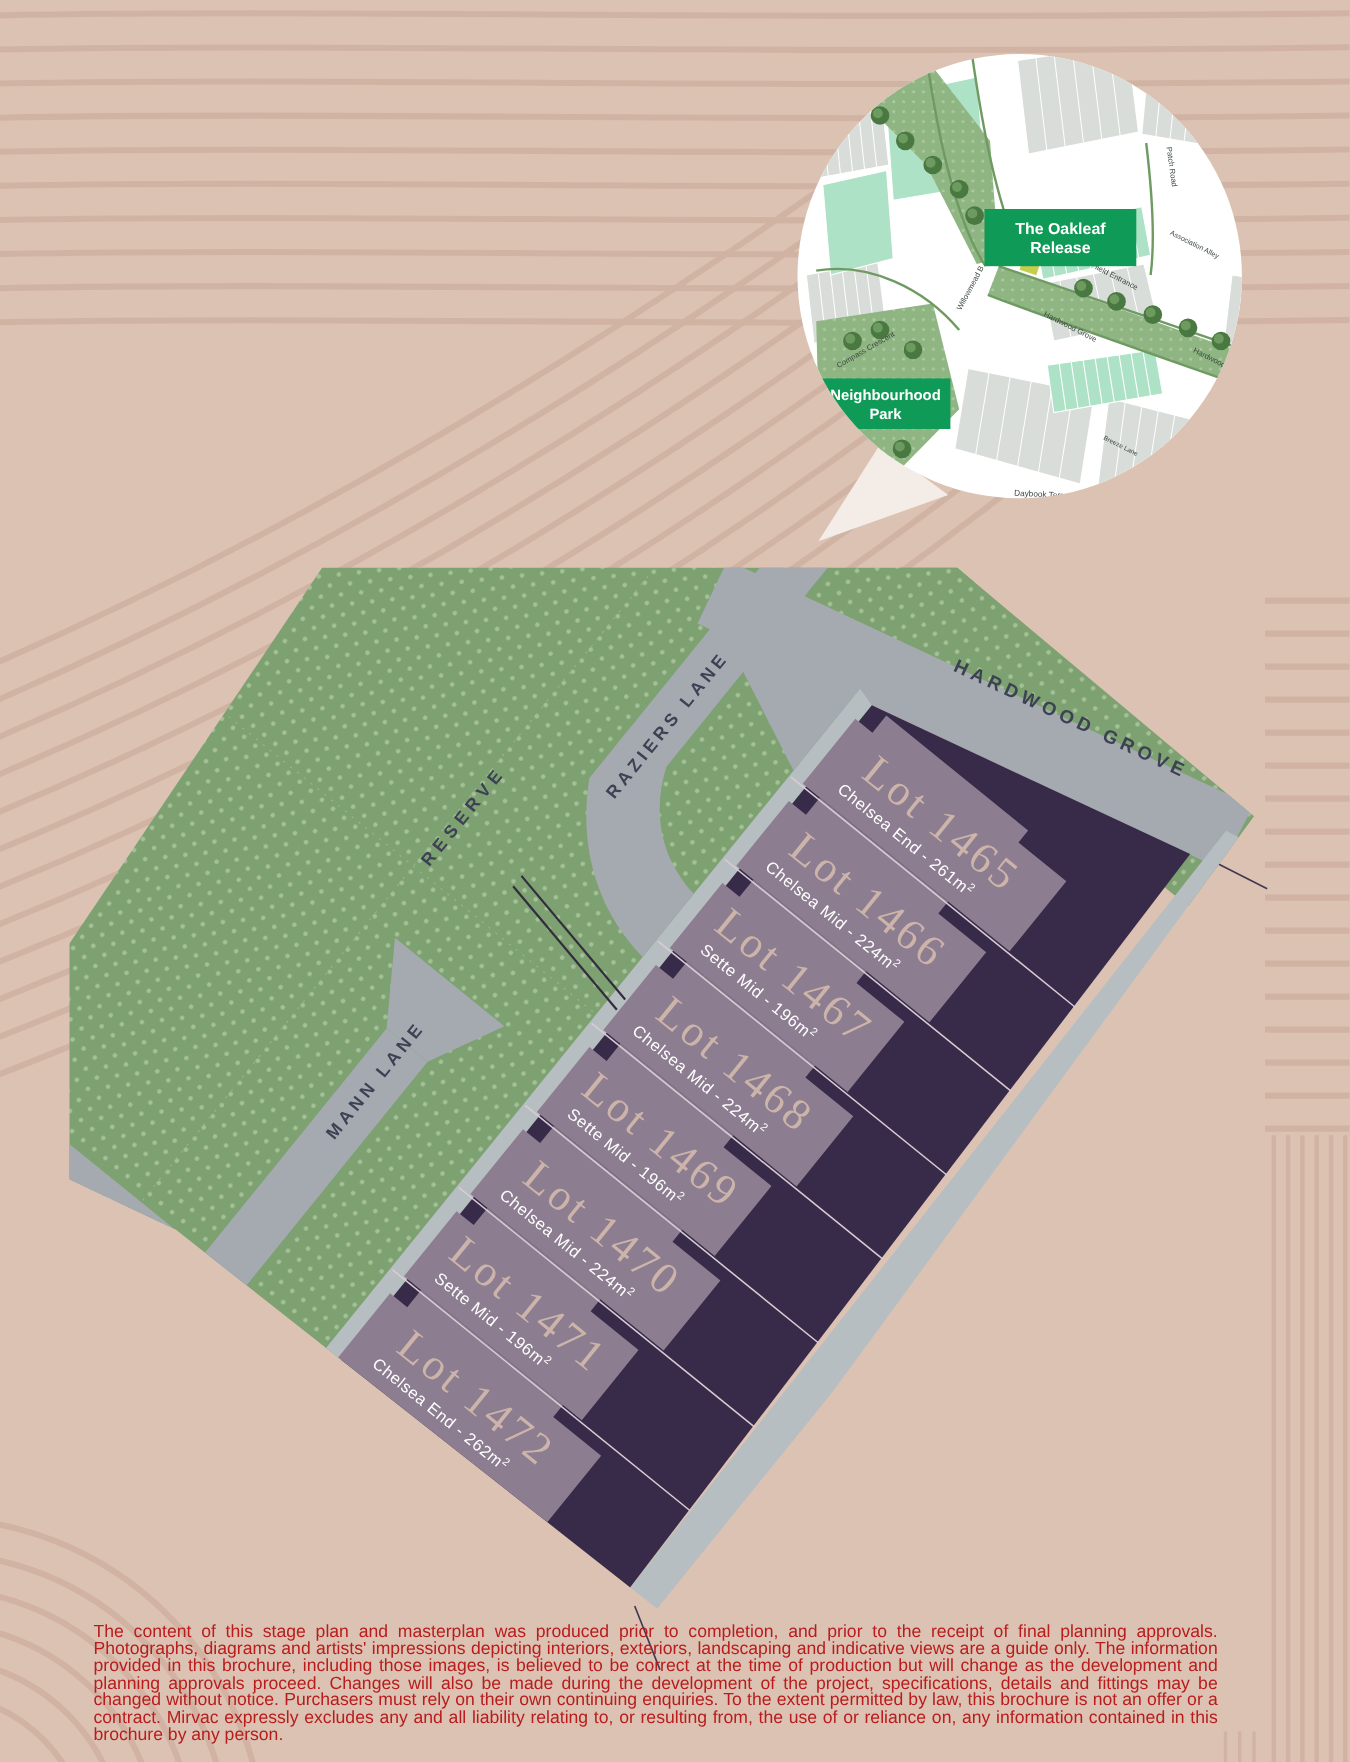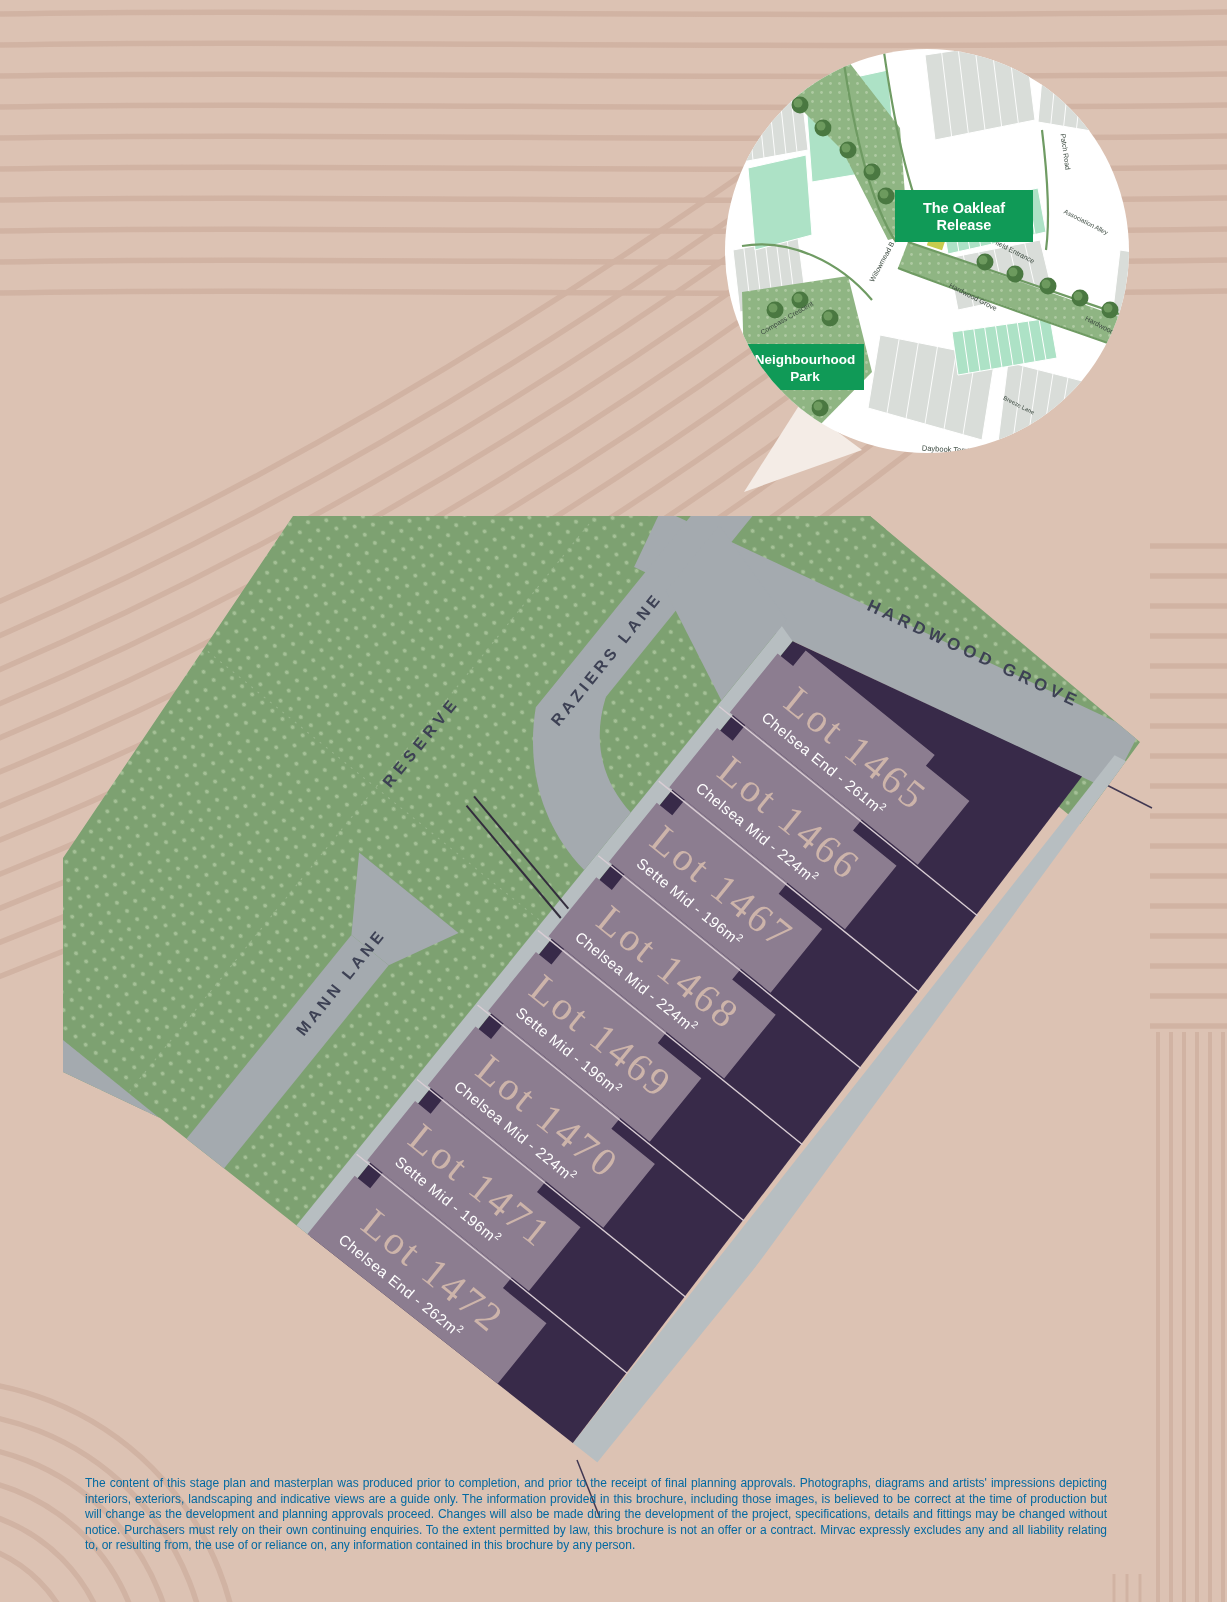--- a/index.html
+++ b/index.html
@@ -1,21 +1,21 @@
 <!DOCTYPE html>
 <html><head>
 <meta charset="utf-8">
 <style>
   html,body{margin:0;padding:0;background:#dcc2b3;}
   #stage{position:relative;width:1227px;height:1602px;overflow:hidden;background:#dcc2b3;
          font-family:"Liberation Sans",sans-serif;}
   svg{position:absolute;left:0;top:0;}
   .disclaimer{position:absolute;left:85px;top:1476px;width:1022px;
-    font-family:"Liberation Sans",sans-serif;font-size:12px;line-height:15.6px;
-    color:#0369a1;text-align:justify;}
+    font-family:"Liberation Sans",sans-serif;font-size:16px;line-height:15.6px;
+    color:#b91c1c;text-align:justify;}
   text{font-family:"Liberation Sans",sans-serif;}
   .lot-num{font-family:"Liberation Serif",serif;fill:#cdb4aa;letter-spacing:3px;}
   .lot-spec{fill:#ffffff;letter-spacing:0.6px;}
   .street-label{fill:#3d4154;font-weight:700;}
   .inset-label{fill:#3c4a40;}
   .box-label{fill:#ffffff;font-weight:700;text-anchor:middle;}
 </style>
 </head>
 <body>
 

